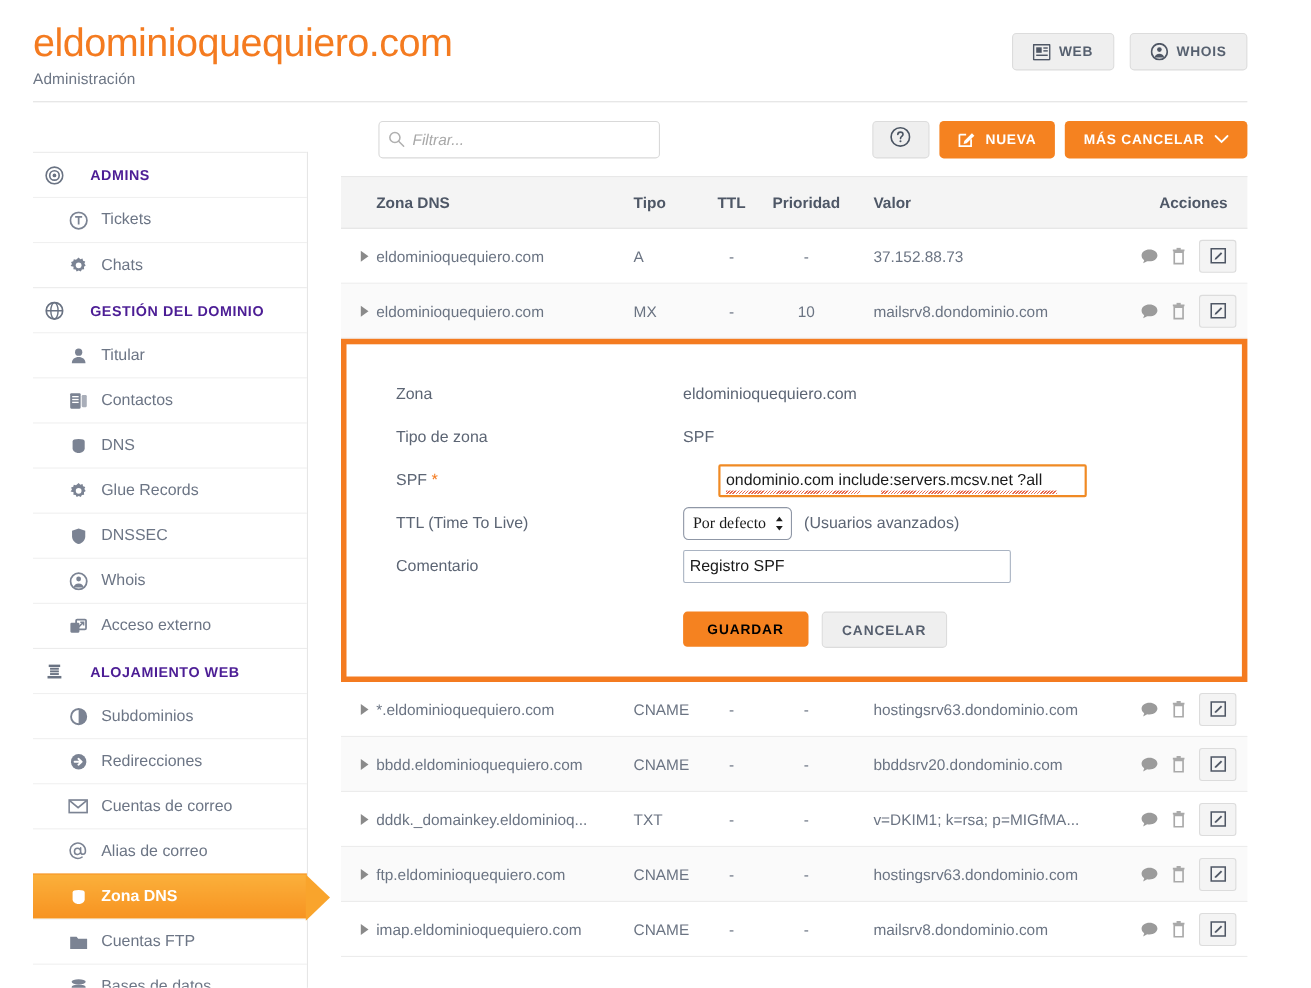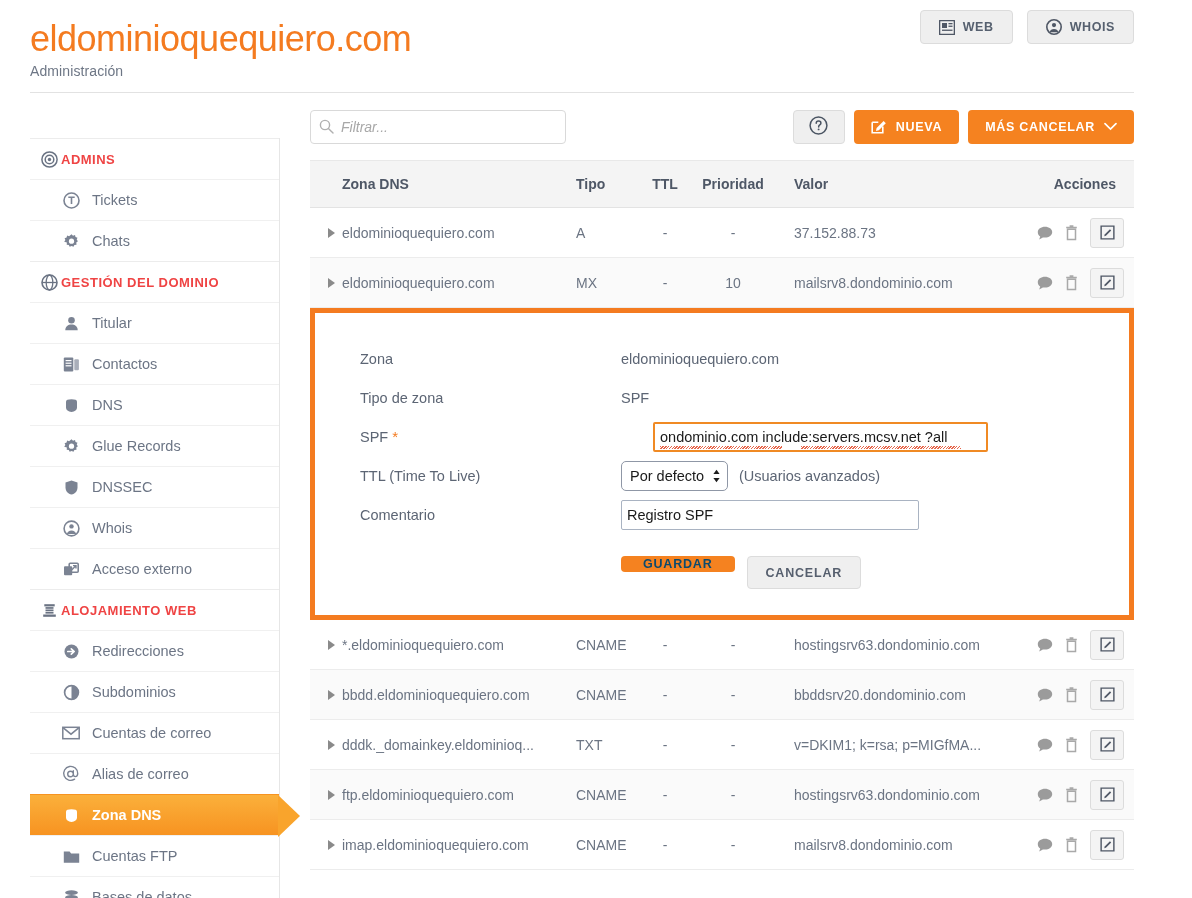--- a/index.html
+++ b/index.html
@@ -32,21 +32,21 @@
     margin: 0;
   }
   #domain-subtitle {
     font-size: 14px;
     color: #6d7685;
     margin-top: 3px;
     letter-spacing: 0.1px;
   }
   #header-buttons {
     position: absolute;
-    top: 10px;
+    top: 30px;
     right: 58px;
     display: flex;
     gap: 14px;
   }
   .hdr-btn {
     display: flex;
     align-items: center;
     gap: 8px;
     background: #efefef;
     border: 1px solid #dcdcdc;
@@ -82,25 +82,25 @@
     width: 250px;
     flex: 0 0 250px;
     margin-top: 58px;
     border-right: 1px solid #e6e6e6;
     box-sizing: border-box;
     position: relative;
   }
   .nav-group-title {
     display: flex;
     align-items: center;
-    gap: 3px;
+    gap: 24px;
     padding: 11px 0 11px 10px;
     font-size: 13px;
     font-weight: bold;
-    color: #ef4444;
+    color: #4c1d95;
     letter-spacing: 0.5px;
     border-top: 1px solid #ececec;
   }
   .nav-group-title:first-child { border-top: 1px solid #ececec; }
   .nav-item {
     display: flex;
     align-items: center;
     gap: 12px;
     padding: 11px 0 11px 32px;
     font-size: 14.5px;
@@ -150,20 +150,21 @@
   }
   #toolbar {
     display: flex;
     align-items: center;
     margin-bottom: 16px;
     height: 34px;
   }
   #filter-wrap {
     position: relative;
     width: 256px;
+    margin-left: 34px;
   }
   #filter-input {
     width: 100%;
     height: 34px;
     box-sizing: border-box;
     border: 1px solid #d9d9d9;
     border-radius: 4px;
     padding: 0 10px 0 30px;
     font-size: 14px;
     font-style: italic;
@@ -313,21 +314,21 @@
   }
   #spf-underline-a { left: 7px;  width: 122px; }
   #spf-underline-b { left: 148px; width: 160px; }
   #ttl-select {
     height: 30px;
     box-sizing: border-box;
     border: 1px solid #8f97a6;
     border-radius: 5px;
     padding: 0 22px 0 8px;
     font-size: 14.5px;
-    font-family: Liberation Sans, sans-serif;
+    font-family: Liberation Serif, serif;
     color: #1a1a1a;
     background: #fff;
     outline: none;
     appearance: none;
     -webkit-appearance: none;
     cursor: pointer;
   }
   #ttl-wrap { position: relative; display: inline-block; }
   #ttl-arrows {
     position: absolute;
@@ -352,24 +353,24 @@
     background: #fff;
   }
   #form-buttons {
     display: flex;
     gap: 12px;
     padding-left: 290px;
     margin-top: 22px;
   }
   .btn-save {
     background: #f58220;
-    color: #0c4a6e;
+    color: #000000;
     border: none;
     border-radius: 4px;
-    height: 16px;
+    height: 32px;
     padding: 0 22px;
     font-size: 12.5px;
     font-weight: bold;
     letter-spacing: 0.8px;
     cursor: pointer;
     font-family: "Liberation Sans", sans-serif;
   }
   .btn-cancel {
     background: #efefef;
     color: #565f6e;
@@ -537,34 +538,34 @@
           <rect x="4.5" y="7.5" width="8" height="1.7" fill="currentColor"></rect>
           <rect x="4.5" y="9.9" width="8" height="1.7" fill="currentColor"></rect>
           <rect x="2.2" y="12.5" width="12.6" height="2.3" fill="currentColor"></rect>
         </svg>
       </span>
       <span>ALOJAMIENTO WEB</span>
     </div>
     <div class="nav-item">
       <span class="nav-icon">
         <svg width="17" height="17" viewBox="0 0 17 17">
+          <circle cx="8.5" cy="8.5" r="6.9" fill="none" stroke="currentColor" stroke-width="1.7"></circle>
+          <path d="M8.5 1.6a6.9 6.9 0 0 1 0 13.8z" fill="currentColor"></path>
+        </svg>
+      </span>
+      <span>Subdominios</span>
+    </div>
+    <div class="nav-item">
+      <span class="nav-icon">
+        <svg width="17" height="17" viewBox="0 0 17 17">
           <circle cx="8.5" cy="8.5" r="7" fill="currentColor"></circle>
           <path d="M4.8 8.5h6M8.3 5.8l2.9 2.7-2.9 2.7" stroke="#fff" stroke-width="1.7" fill="none" stroke-linecap="round" stroke-linejoin="round"></path>
         </svg>
       </span>
       <span>Redirecciones</span>
-    </div>
-    <div class="nav-item">
-      <span class="nav-icon">
-        <svg width="17" height="17" viewBox="0 0 17 17">
-          <circle cx="8.5" cy="8.5" r="6.9" fill="none" stroke="currentColor" stroke-width="1.7"></circle>
-          <path d="M8.5 1.6a6.9 6.9 0 0 1 0 13.8z" fill="currentColor"></path>
-        </svg>
-      </span>
-      <span>Subdominios</span>
     </div>
     <div class="nav-item">
       <span class="nav-icon">
         <svg width="18" height="14" viewBox="0 0 18 14">
           <rect x="0.8" y="1.3" width="16.4" height="11.4" fill="none" stroke="currentColor" stroke-width="1.5"></rect>
           <path d="M1.3 1.8L9 8.2l7.7-6.4" fill="none" stroke="currentColor" stroke-width="1.5"></path>
         </svg>
       </span>
       <span>Cuentas de correo</span>
     </div>

